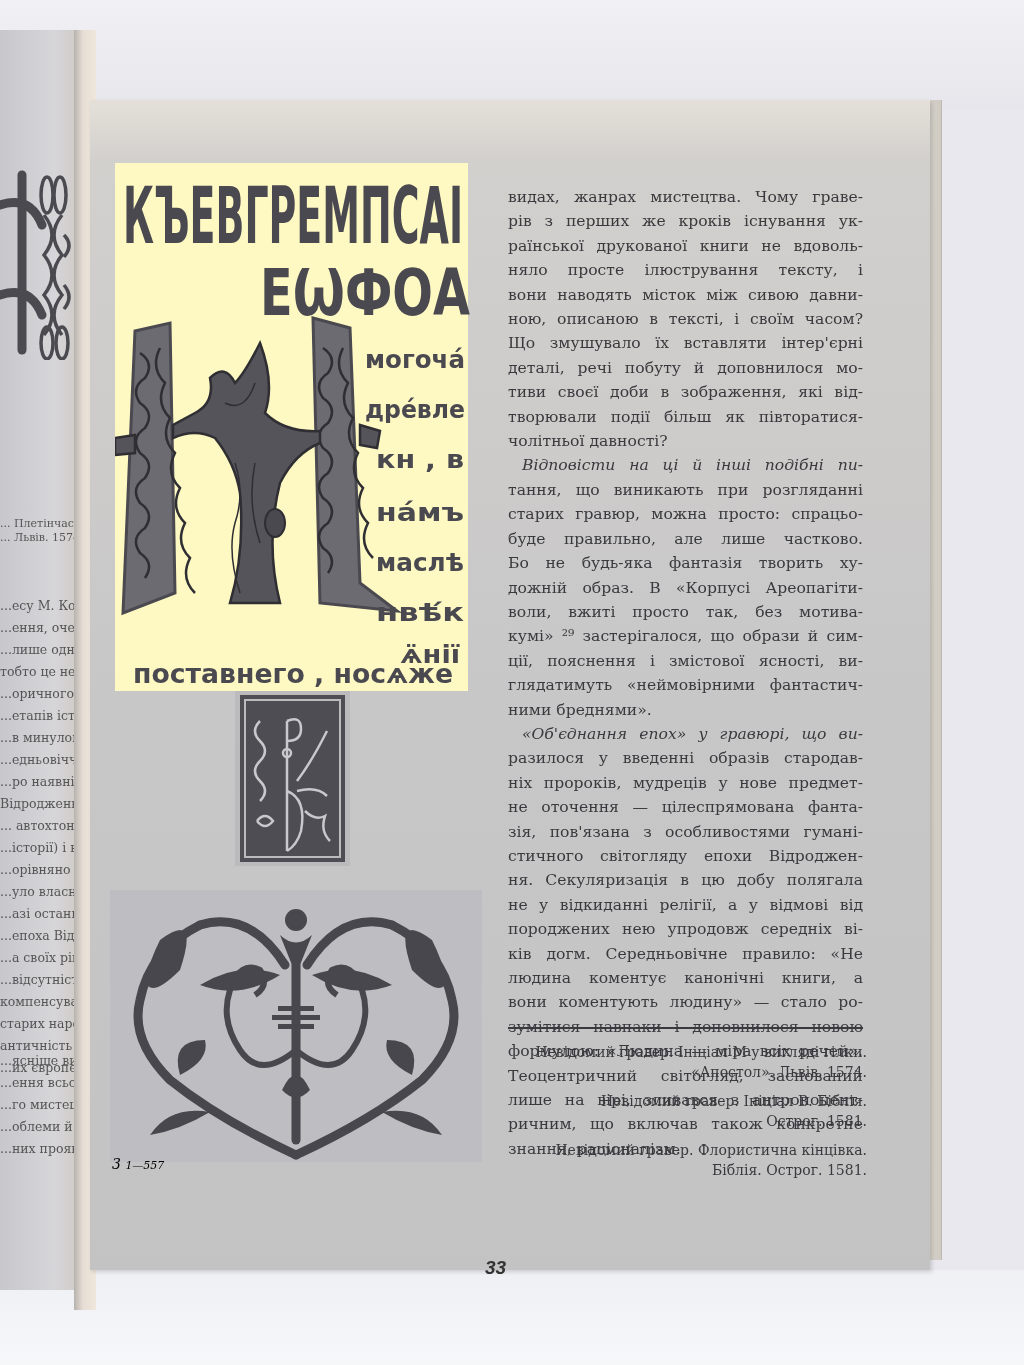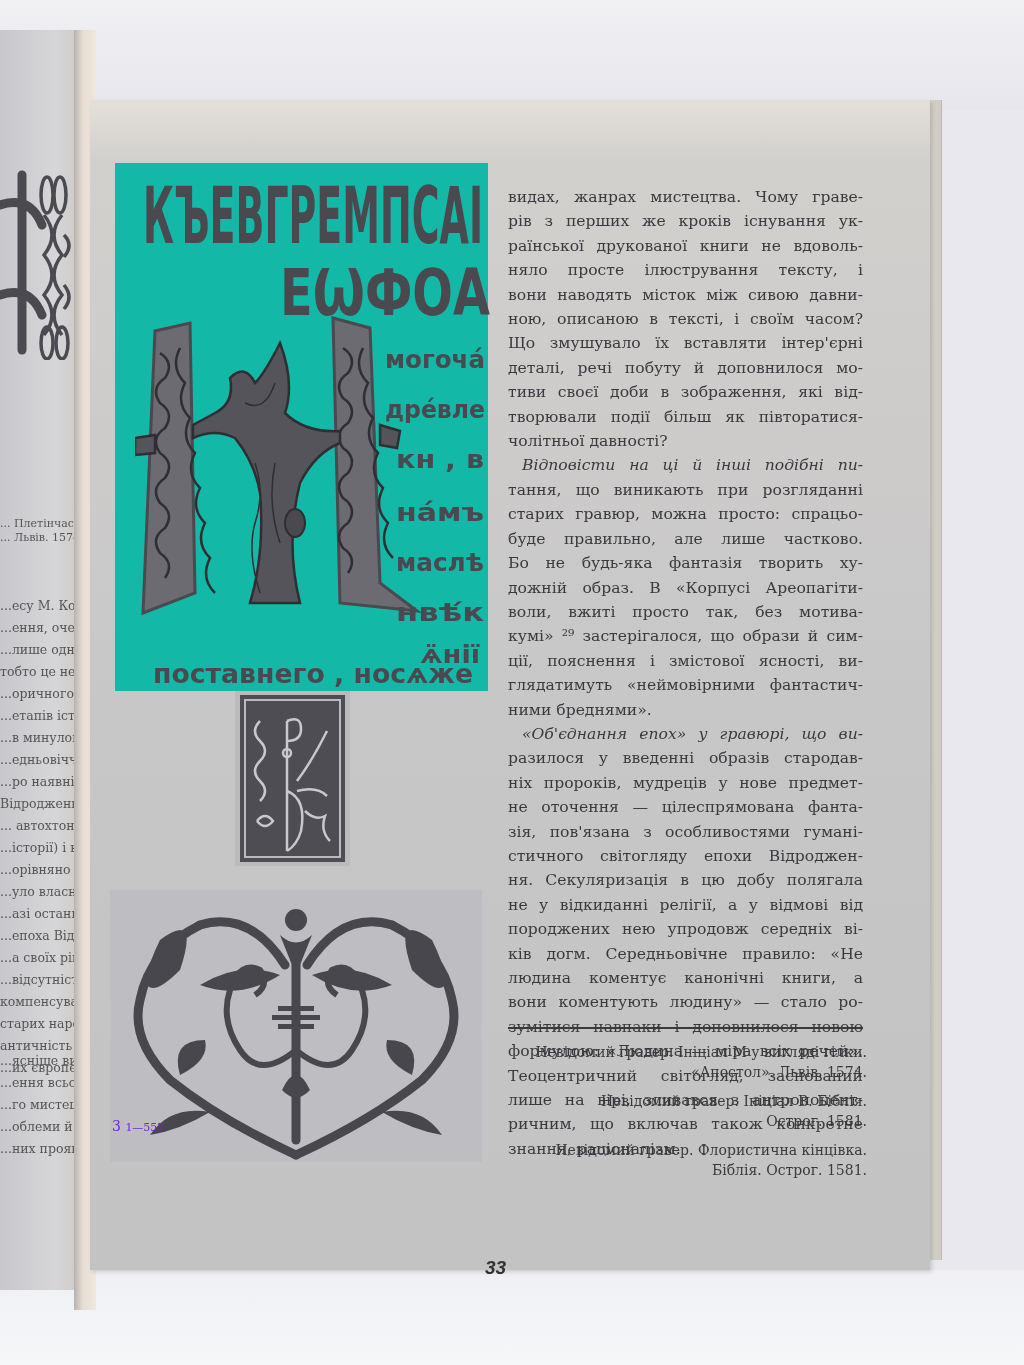--- a/index.html
+++ b/index.html
@@ -42,22 +42,21 @@
   .lp-text { position:absolute; left:0; top:595px; width:74px;
     font-size:12.5px; line-height:22px; color:#555; overflow:hidden; }
   .lp-text div { white-space:nowrap; text-align:right; overflow:hidden; }
   .lp-text2 { position:absolute; left:0; top:1050px; width:74px;
     font-size:12.5px; line-height:22px; color:#555; overflow:hidden; }
   .lp-text2 div { white-space:nowrap; text-align:right; overflow:hidden; }
 
   
   .fig-main {
     position:absolute; left:115px; top:163px; width:353px; height:528px;
-    background:#14b8a6;
-    padding-left:20px;
+    background:#fef9c3;
   }
   .fig-b {
     position:absolute; left:235px; top:691px; width:115px; height:175px;
     background:#bbbabd;
   }
   .fig-heart {
     position:absolute; left:110px; top:890px; width:372px; height:272px;
     background:#bebdc1;
   }
   
@@ -66,21 +65,21 @@
     font-size:15.6px; line-height:24.4px; color:#3a3a3e;margin-top:23px;
   }
   .col p { margin:0; text-align:justify; }
   .col .line { display:block; text-align:justify; text-align-last:justify; white-space:nowrap; }
   .col .line.last { text-align-last:left; }
   .col .indent { padding-left:14px;font-style:italic; }
   .rule { position:absolute; left:508px; top:1027px; width:355px; height:2px; background:#3a3a3e; }
   .captions { position:absolute; left:505px; top:1042px; width:362px; font-size:14px;
     line-height:20px; color:#3a3a3e; text-align:right; }
   .captions .cap { margin-bottom:9px; }
-  .footer-sig { position:absolute; left:112px; top:1118px; font-size:14px; color:#6d28d9; }
+  .footer-sig { position:absolute; left:112px; top:1156px; font-size:14px; color:#000000;font-style:italic; }
   .footer-sig .num { font-size:11px; }
   .page-num { position:absolute; left:485px; top:1217px; font-size:19px; font-style:italic;
     font-weight:bold; color:#333; font-family:Liberation Sans, sans-serif;margin-top:40px; }
   svg { display:block; }
 </style>
 </head>
 <body>
 
 <div class="backdrop-top"></div>
 <div class="bottom-band"></div>

